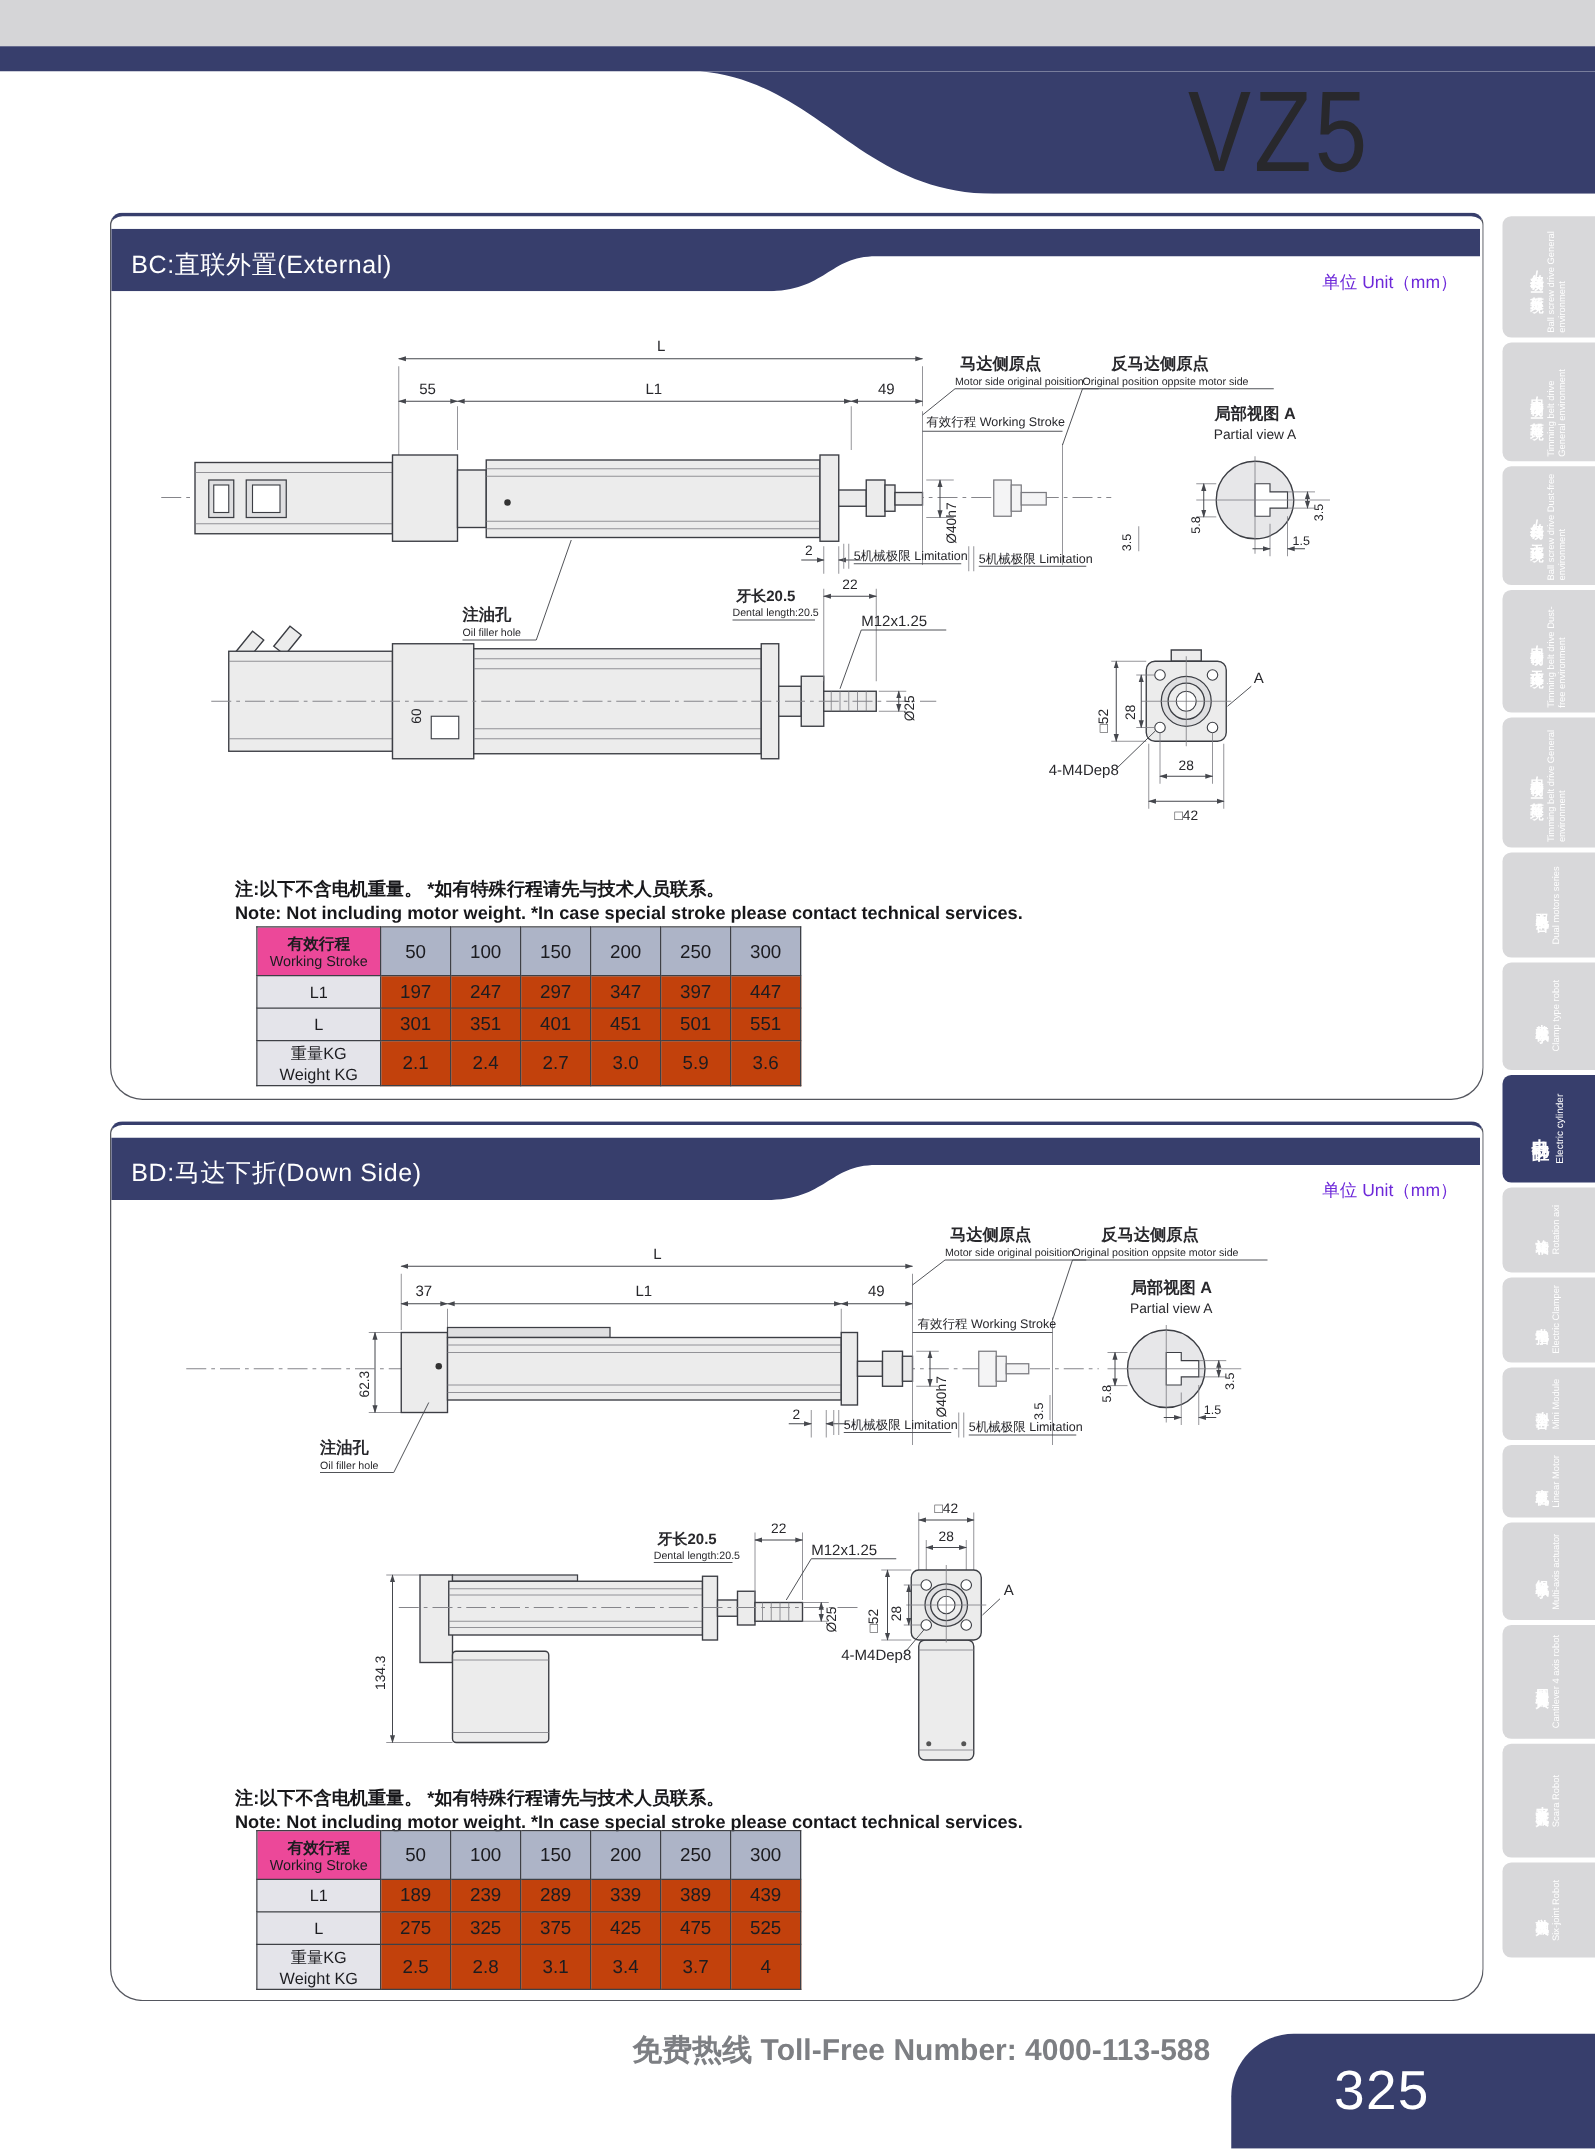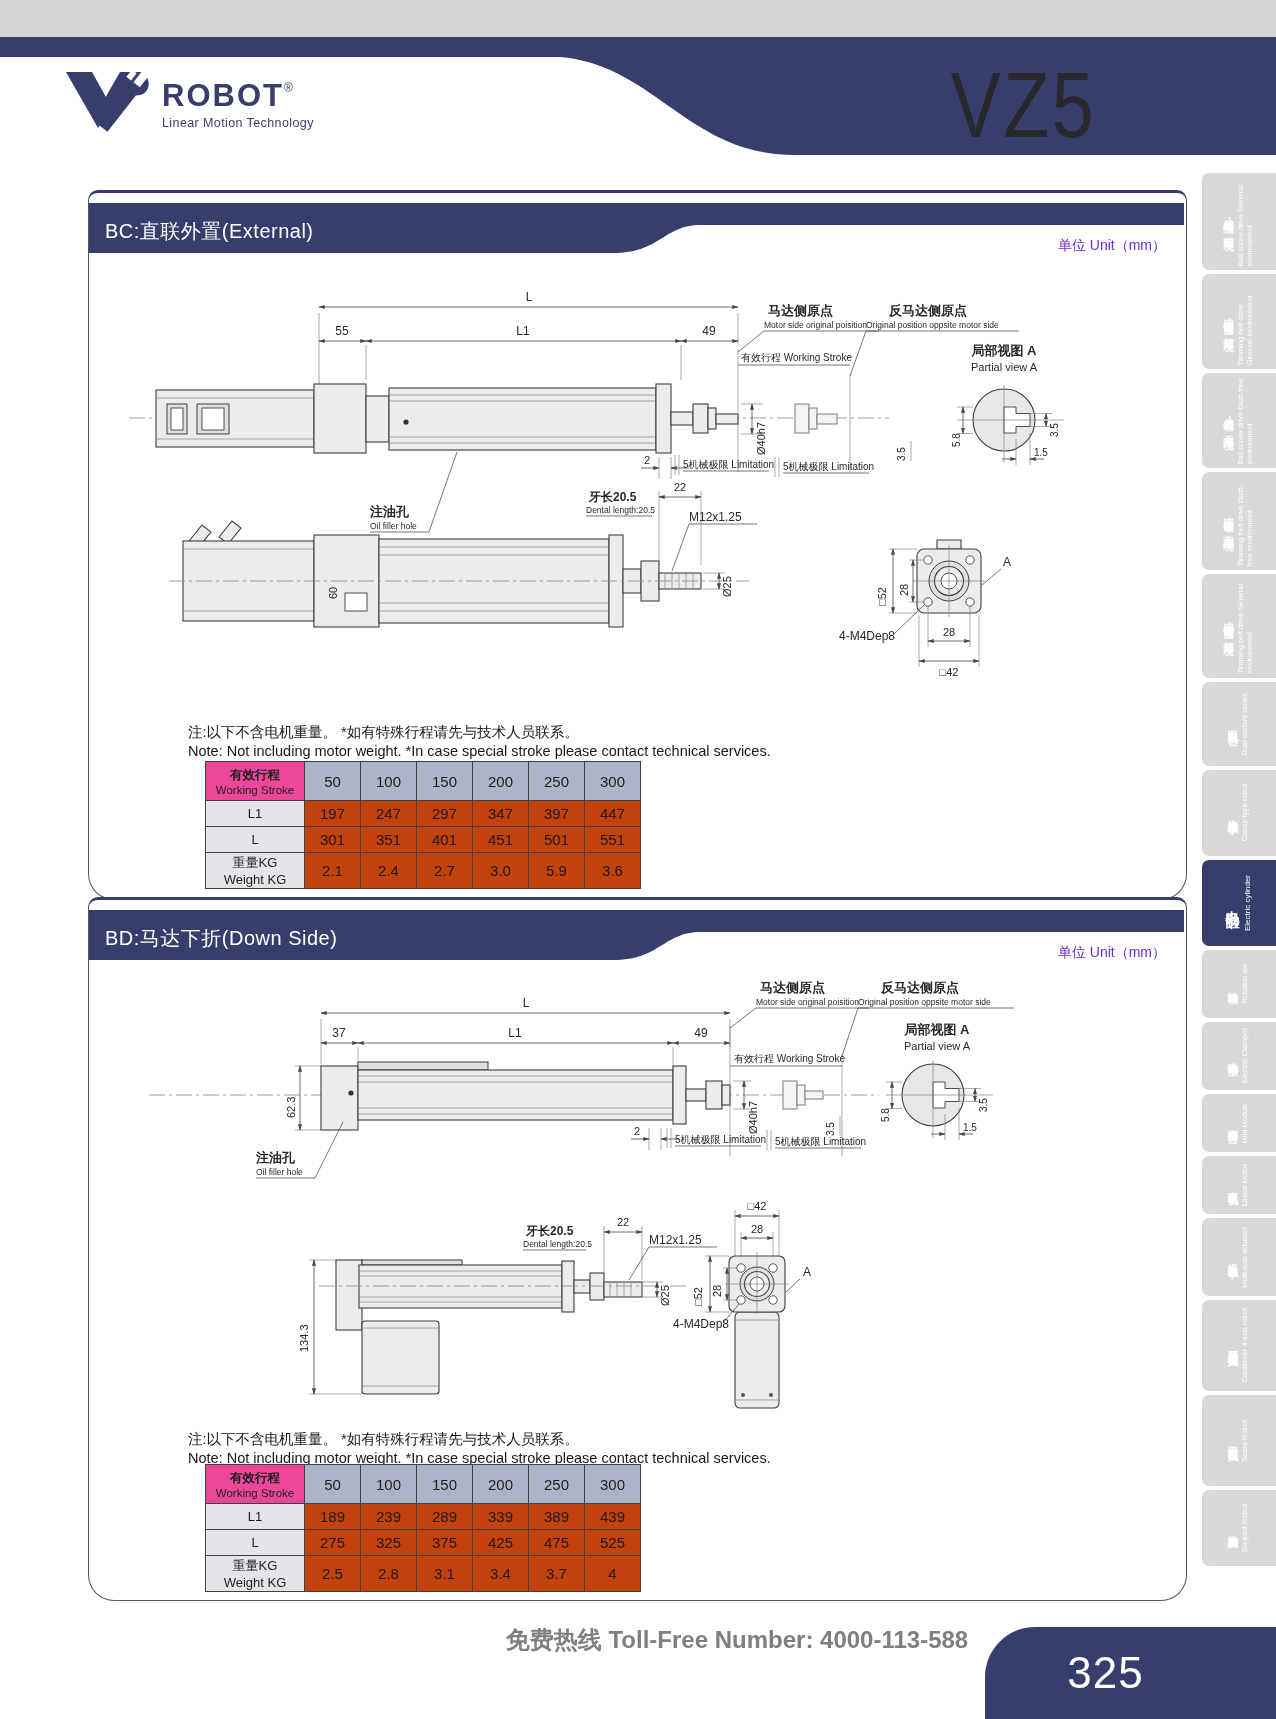--- a/index.html
+++ b/index.html
@@ -11,27 +11,27 @@
   .logo{position:absolute;left:60px;top:66px;display:flex;align-items:flex-start;gap:10px;}
   .logo .glyph{width:92px;height:72px;}
   .logo .words{padding-top:14px;}
   .brand{font-size:31px;font-weight:800;letter-spacing:2px;color:#373e6c;line-height:1;}
   .brand sup{font-size:12px;font-weight:400;vertical-align:14px;}
   .tagline{font-size:12.5px;color:#373e6c;margin-top:5px;letter-spacing:.4px;}
   .vz5{position:absolute;right:0;top:57px;width:716px;height:98px;}
   
   .panel{position:absolute;left:88px;width:1097px;background:#fff;border:1px solid#54565e;
          border-top:3px solid #373e6c;border-radius:10px 10px 26px 26px;}
-  #panel-bc{top:170px;height:706px;margin-top:20px;}
+  #panel-bc{top:170px;height:706px;}
   #panel-bd{top:897px;height:700px;}
   .ribbon{position:absolute;left:0;top:10px;width:1095px;height:50px;}
   .ribbon text{font-size:20px;font-weight:500;fill:#fff;letter-spacing:.5px;}
   .unit{position:absolute;right:20px;top:44px;font-size:14px;color:#6d28d9;}
   .drw{position:absolute;left:0;}
-  .note{position:absolute;left:99px;top:530px;font-size:14.5px;line-height:1.3;color:#17171a;}
+  .note{position:absolute;left:99px;top:530px;font-size:14.5px;line-height:1.3;color:#17171a;font-weight:bold;}
   table.spec{position:absolute;left:116px;top:568px;border-collapse:collapse;}
   table.spec th,table.spec td{border:1px solid #3e4046;text-align:center;vertical-align:middle;padding:0;}
   table.spec td{width:55px;background:#c2410c;font-size:15px;}
   table.spec th{width:98px;}
   tr.hd th{background:#ec4899;}
   tr.hd td{background:#adb4c7;font-size:15px;height:38px;}
   th.lab{background:#e4e4ea;font-weight:400;font-size:13px;}
   .h2r{height:26px;} .h2w{height:36px;}
   .thcn{font-size:12.5px;font-weight:600;} .then{font-size:11.5px;font-weight:400;}
   
@@ -75,36 +75,20 @@
       <defs>
 <marker id="ar" viewBox="0 0 10 10" refX="9" refY="5" markerWidth="8" markerHeight="8" orient="auto-start-reverse">
 <path d="M0,1.8 L10,5 L0,8.2 Z" fill="#45474d"></path>
         </marker>
 </defs>
     </svg>
 
 <div class="band-gray"></div>
 <div class="band-navy"></div>
 
-<div class="logo">
-  <svg class="glyph" viewBox="0 0 92 72">
-    <polygon points="6,6 32,6 52,42 38,62" fill="#373e6c"></polygon>
-    <polygon points="44,34 60,6 84,6 56,52" fill="#373e6c"></polygon>
-    <g transform="translate(60,40) rotate(38)">
-      <rect x="-6" y="-24" width="12" height="52" fill="#373e6c"></rect>
-      <circle cx="0" cy="-28" r="11.5" fill="#373e6c"></circle>
-      <rect x="-4" y="-46" width="8" height="19" fill="#fff"></rect>
-      <rect x="-13" y="-36" width="6" height="9" fill="#fff"></rect>
-    </g>
-  </svg>
-  <div class="words">
-    <div class="brand"><span>ROBOT</span><sup>®</sup></div>
-    <div class="tagline">Linear Motion Technology</div>
-  </div>
-</div>
 
 <svg class="vz5" viewBox="0 0 716 98">
   <path d="M0,0 C95,8 128,98 235,98 L716,98 L716,0 Z" fill="#373e6c"></path>
   <text x="565" y="80" text-anchor="middle" font-size="92" font-weight="400" letter-spacing="3" fill="#fff" transform="scale(0.82 1)">VZ5</text>
 </svg>
 
 <div class="panel" id="panel-bc">
   <svg class="ribbon" viewBox="0 0 1095 50">
     <path d="M0,0 H1095 V22 H612 C574,22 572,50 524,50 H0 Z" fill="#373e6c"></path>
     <text x="16" y="35">BC:直联外置(External)</text>

